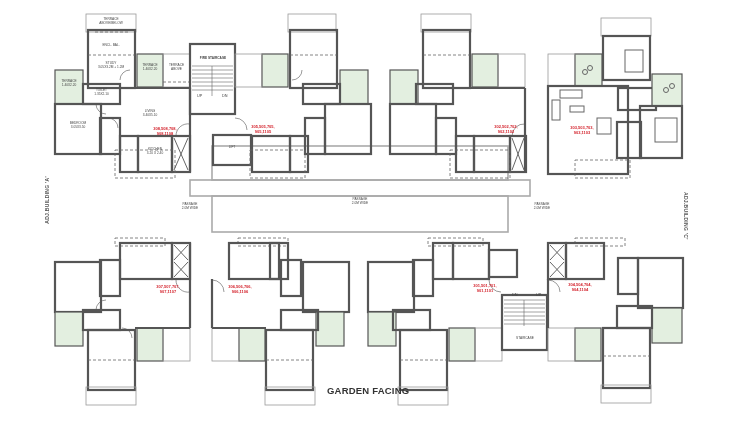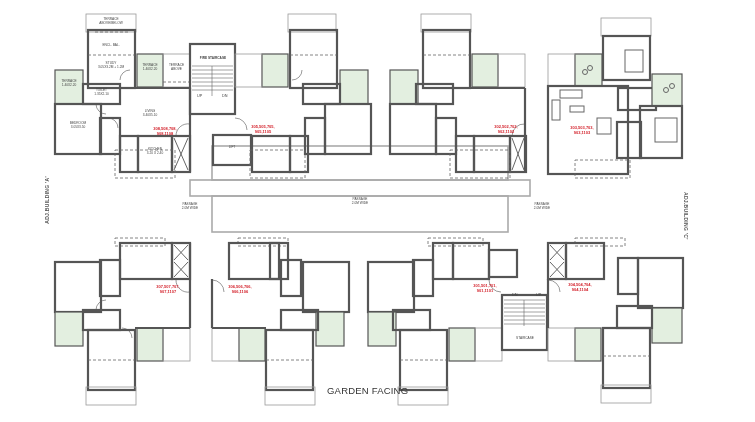--- a/index.html
+++ b/index.html
@@ -1,20 +1,20 @@
 <!DOCTYPE html>
 <html><head>
   <meta charset="utf-8">
   <style>
     html, body { margin: 0; padding: 0; background: #ffffff; }
     body { width: 755px; height: 422px; position: relative; overflow: hidden; font-family: "Liberation Sans", sans-serif; }
     #plan { position: absolute; left: 0; top: 0; width: 755px; height: 422px; }
     .lbl { position: absolute; font-family: "Liberation Sans", sans-serif; font-size: 3.2px; line-height: 3.6px; color: #444; text-align: center; white-space: pre-line; }
     .unitno { position: absolute; font-size: 4px; line-height: 4.6px; color: #d3202a; font-weight: bold; text-align: center; white-space: pre-line; }
-    .garden { position: absolute; left: 327px; top: 385px; font-size: 9.5px; font-weight: normal; color: #333; letter-spacing: 0.2px; }
+    .garden { position: absolute; left: 327px; top: 385px; font-size: 9.5px; font-weight: bold; color: #333; letter-spacing: 0.2px; }
     .vlabel { position: absolute; font-size: 5px; font-weight: bold; color: #555; writing-mode: vertical-rl; letter-spacing: 0.3px; }
     .stairlbl { position: absolute; font-size: 3.8px; color: #444; }
   </style>
 </head>
 <body>
 
 <svg id="plan" viewBox="0 0 755 422" xmlns="http://www.w3.org/2000/svg">
   <defs>
     <style>
       .w { fill: none; stroke: #555; stroke-width: 2.2; }

